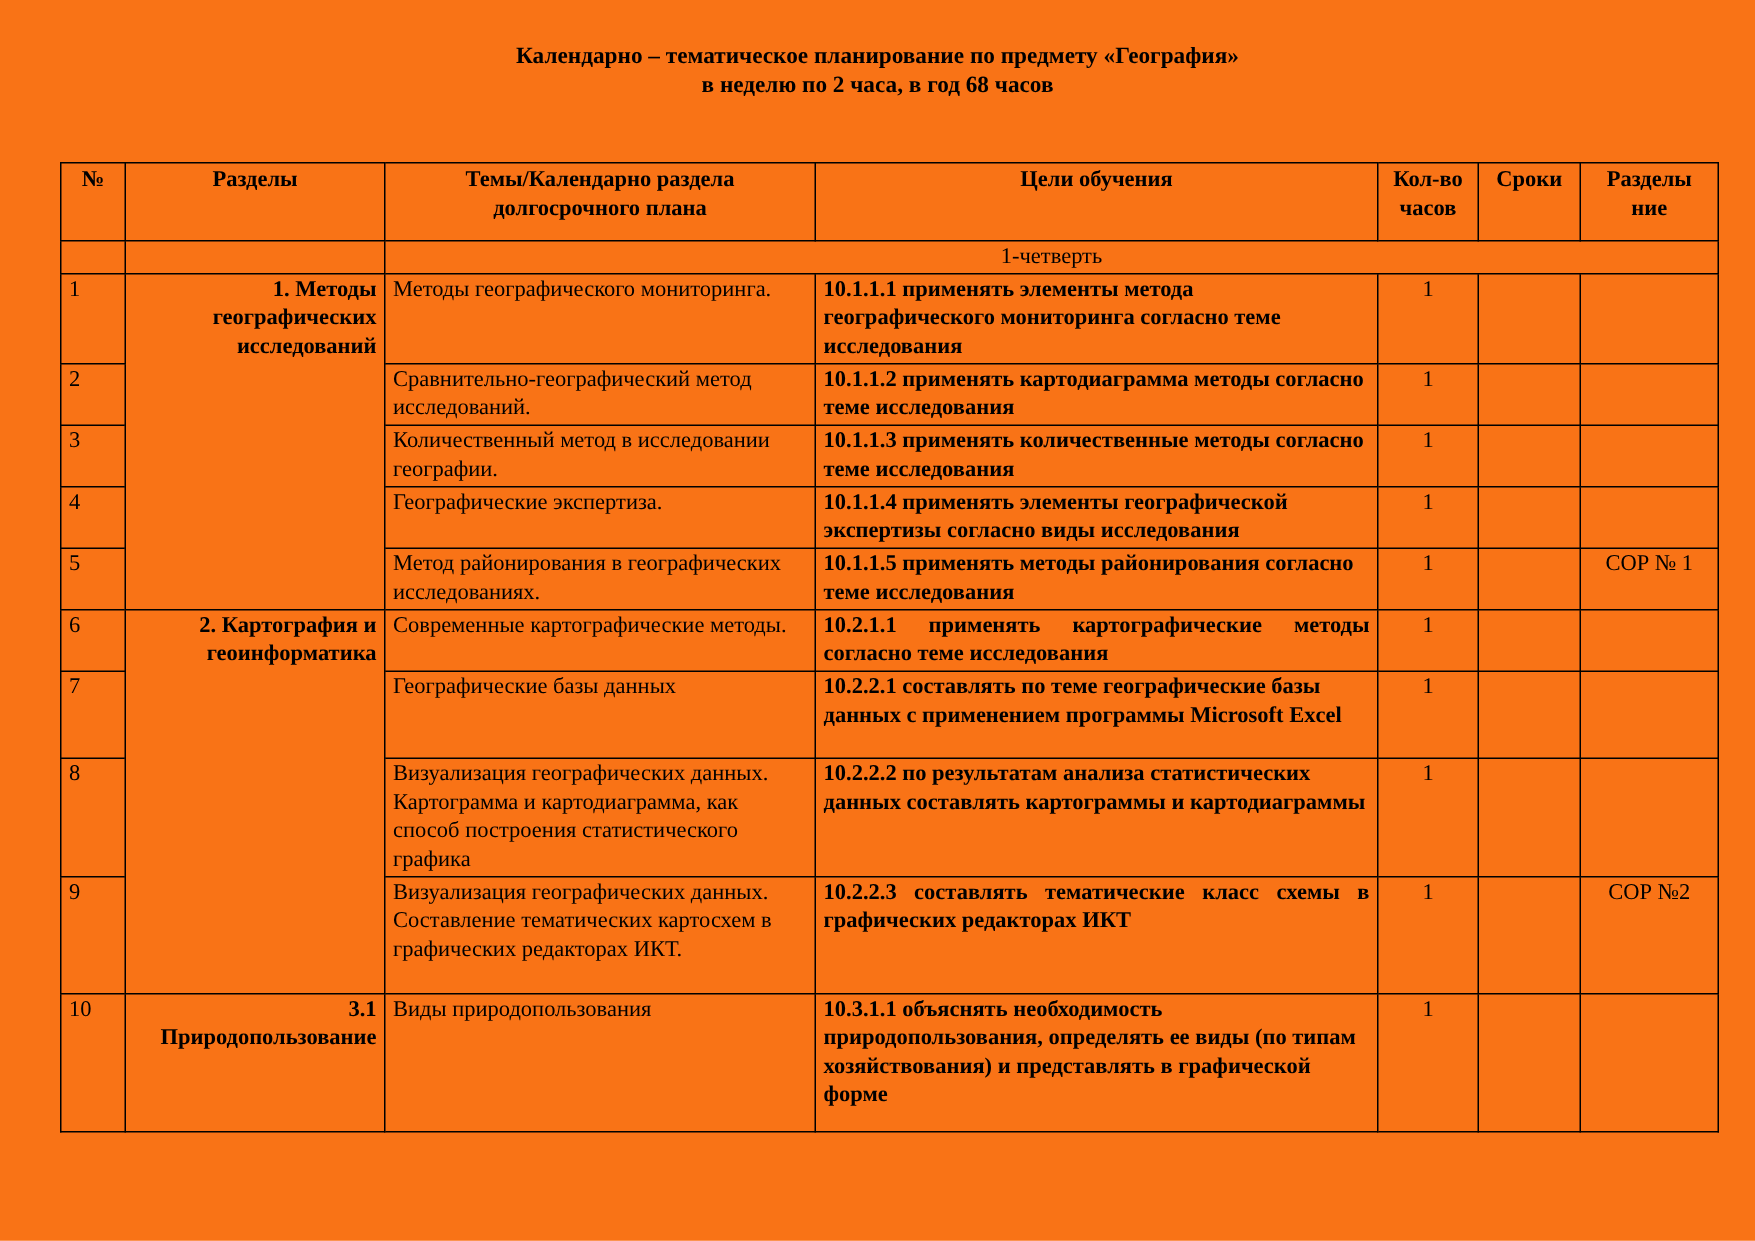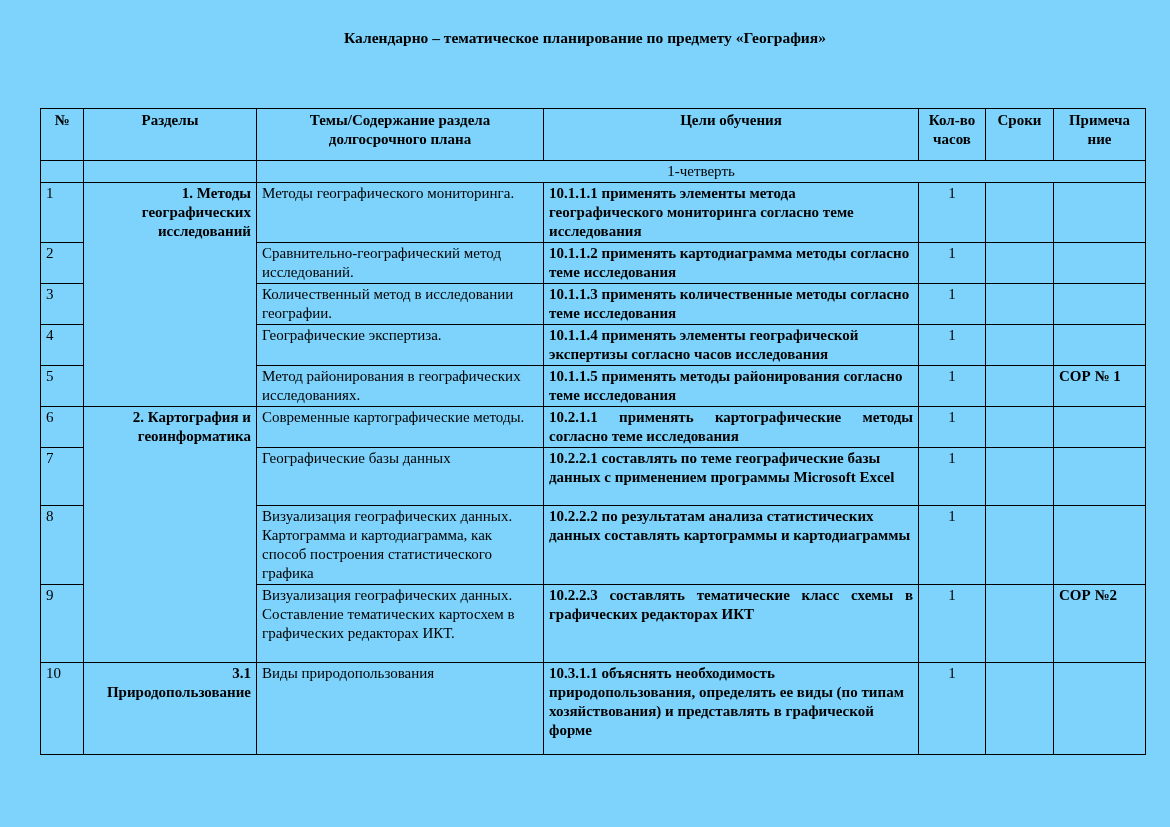--- a/index.html
+++ b/index.html
@@ -1,20 +1,20 @@
 <!DOCTYPE html>
 <html lang="ru"><head>
 <meta charset="utf-8">
 <style>
   html, body { margin: 0; padding: 0; }
   .page {
     position: relative;
     width: 1170px;
     height: 827px;
-    background: #7dd3fc;
+    background: #f97316;
     color: #000000;
     font-family: "Liberation Serif", serif;
     overflow: hidden;
   }
   .doc-title {
     position: absolute;
     top: 28px;
     left: 0;
     width: 100%;
     text-align: center;
@@ -47,58 +47,59 @@
   }
   .plan th.h-num { font-style: normal; }
   .c-num { padding-left: 4px; padding-right: 2px; }
   .c-sec { font-weight: bold; text-align: right; }
   .c-sec--narrow { padding-left: 18px; padding-right: 18px; overflow-wrap: break-word; }
   .c-topic { padding-left: 6px; }
   .c-goal { padding-left: 6px; font-weight: bold; }
   .c-goal--justify { text-align: justify; text-align-last: left; }
   .c-hours { text-align: center; }
   .c-term {}
-  .c-note { font-weight: bold; text-align: left; }
+  .c-note { font-weight: normal; text-align: center; }
   .quarter-cell {
     font-weight: normal;
     font-style: normal;
     text-align: center;
     padding: 0 5px;
     line-height: 17px;
     font-size: 15px;
   }
 </style>
 </head>
 <body>
 
 <div class="page">
 
   <div class="doc-title">
     <div>Календарно – тематическое планирование по предмету «География»</div>
+    <div>в неделю по 2 часа, в год 68 часов</div>
   </div>
 
   <table class="plan">
     <colgroup>
       <col style="width:43px">
       <col style="width:173px">
       <col style="width:287px">
       <col style="width:375px">
       <col style="width:67px">
       <col style="width:68px">
       <col style="width:92px">
     </colgroup>
     <thead>
       <tr style="height:52px">
         <th class="h-num">№</th>
         <th>Разделы</th>
-        <th>Темы/Содержание раздела долгосрочного плана</th>
+        <th>Темы/Календарно раздела долгосрочного плана</th>
         <th>Цели обучения</th>
         <th>Кол-во часов</th>
         <th>Сроки</th>
-        <th>Примеча ние</th>
+        <th>Разделы ние</th>
       </tr>
     </thead>
     <tbody>
       <tr style="height:18px">
         <td></td>
         <td></td>
         <td colspan="5" class="quarter-cell">1-четверть</td>
       </tr>
 
       <tr style="height:60px">
@@ -122,21 +123,21 @@
         <td class="c-num">3</td>
         <td class="c-topic">Количественный метод в исследовании географии.</td>
         <td class="c-goal">10.1.1.3 применять количественные методы согласно теме исследования</td>
         <td class="c-hours">1</td>
         <td class="c-term"></td>
         <td class="c-note"></td>
       </tr>
       <tr style="height:38px">
         <td class="c-num">4</td>
         <td class="c-topic">Географические экспертиза.</td>
-        <td class="c-goal">10.1.1.4 применять элементы географической экспертизы согласно часов исследования</td>
+        <td class="c-goal">10.1.1.4 применять элементы географической экспертизы согласно виды исследования</td>
         <td class="c-hours">1</td>
         <td class="c-term"></td>
         <td class="c-note"></td>
       </tr>
       <tr style="height:39px">
         <td class="c-num">5</td>
         <td class="c-topic">Метод районирования в географических исследованиях.</td>
         <td class="c-goal">10.1.1.5 применять методы районирования согласно теме исследования</td>
         <td class="c-hours">1</td>
         <td class="c-term"></td>

